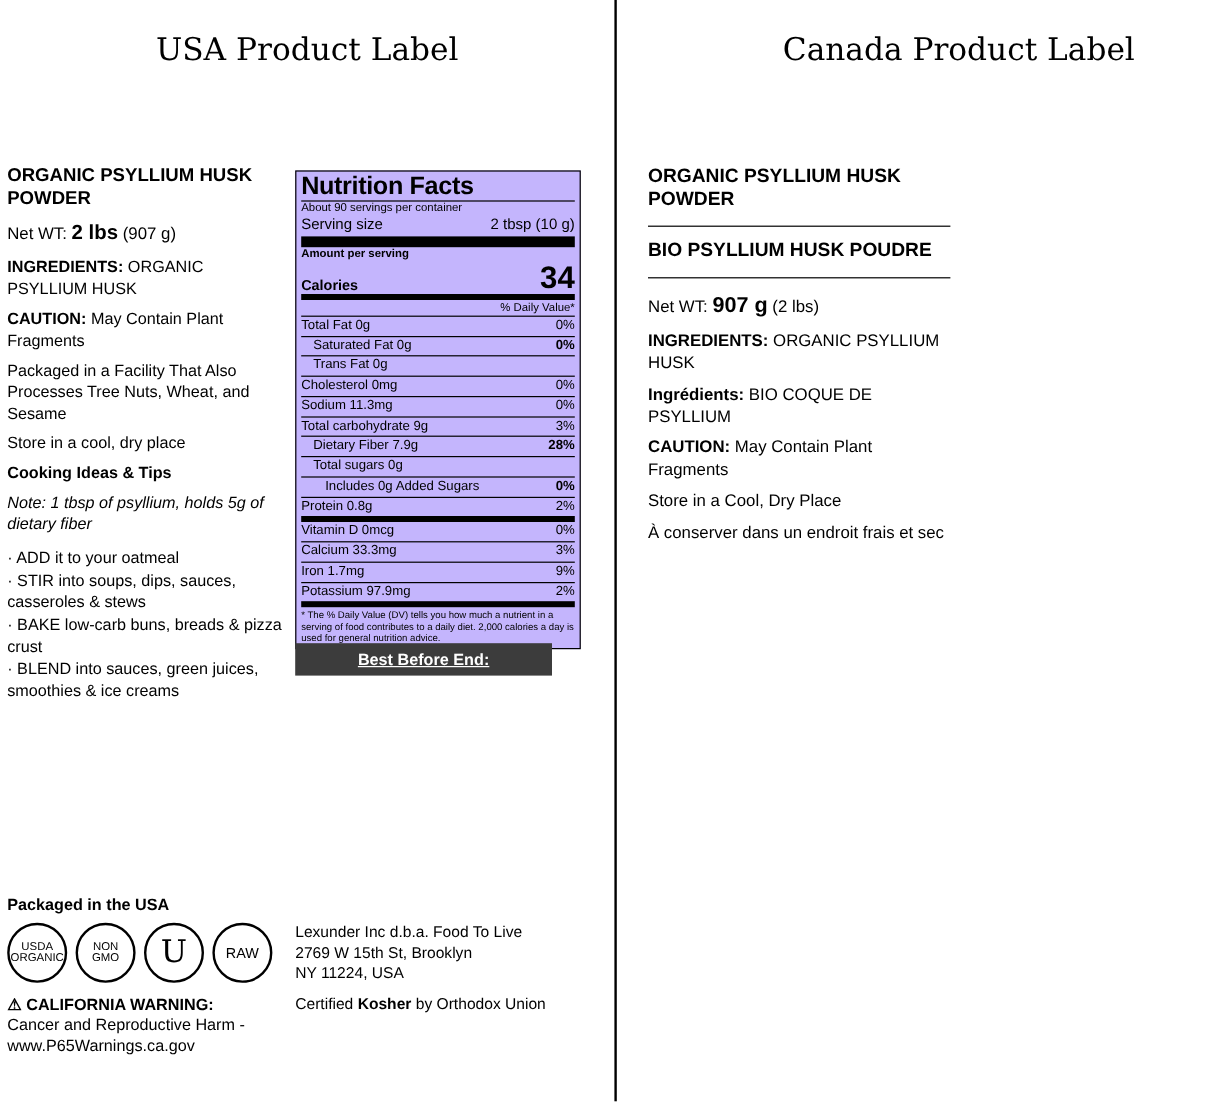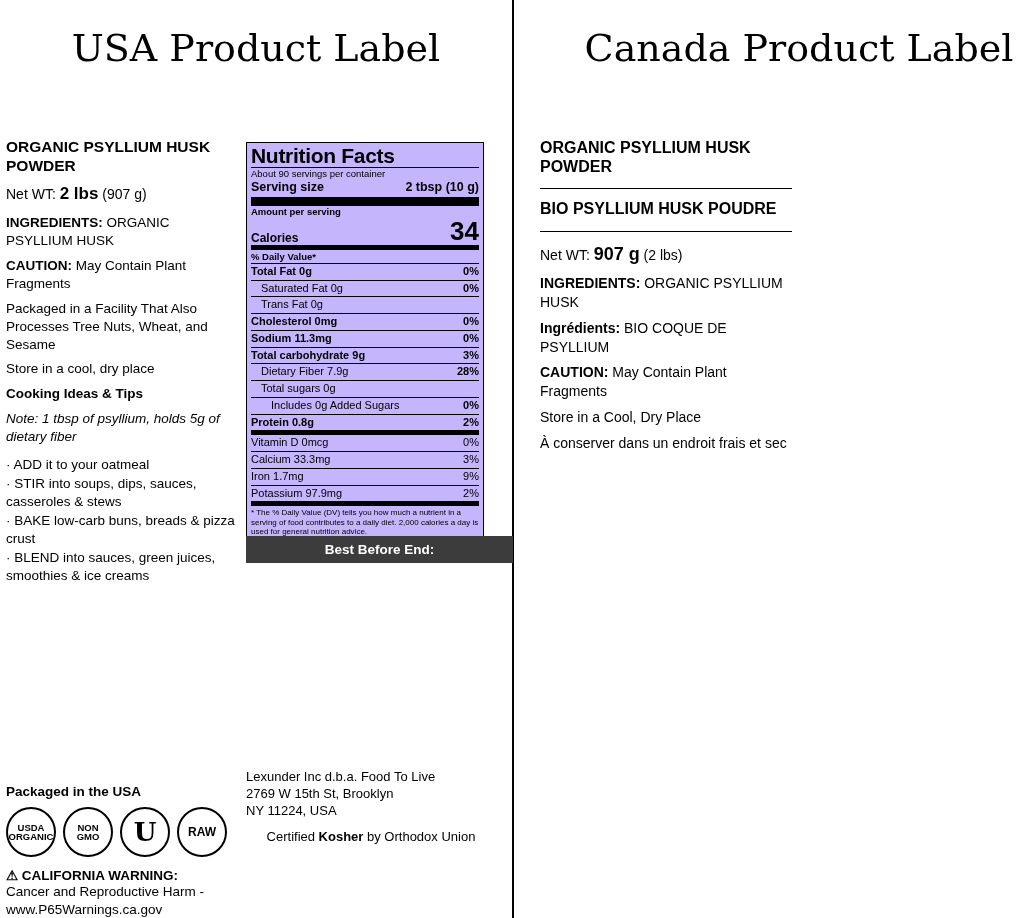--- a/index.html
+++ b/index.html
@@ -14,21 +14,21 @@
   .divider { position:absolute; left:512px; top:0; width:2px; height:918px; background:#000; }
 
   .panel { position:absolute; top:0; height:918px; }
   .panel.usa { left:0; width:512px; }
   .panel.can { left:514px; width:570px; }
 
   .panel-title {
     text-align:center;
     font-family:"DejaVu Serif", serif;
     font-weight:400;
-    font-size:38px;
+    font-size:26px;
     line-height:1.1;
     margin-top:28px;
   }
 
   
   .usa-left { position:absolute; left:6px; top:138px; width:232px; font-size:13.5px; line-height:1.33; }
   .can-left { position:absolute; left:26px; top:138px; width:252px; font-size:14px; line-height:1.35; }
 
   .prodname { font-weight:bold; font-size:15.5px; line-height:1.2; margin-bottom:8px; }
   .prodname.can { font-size:16px; }
@@ -47,58 +47,58 @@
     border:1.5px solid #000;
     background:#c4b5fd;
     padding:2px 4px 3px 4px;
     font-family:"Liberation Sans", sans-serif;
   }
   .nf.usa { left:246px; top:142px; width:238px; }
 
   .nf-title { font-weight:bold; font-size:21px; line-height:1.02; letter-spacing:-0.3px; }
   .nf-small { font-size:9.5px; line-height:1.15; }
   .nf-row { display:flex; justify-content:space-between; font-size:11px; line-height:1.25; }
-  .nf-row.b { font-weight:bold; }
+  .nf-row.b { font-weight:normal; }
   .ind1 { padding-left:10px; }
   .ind2 { padding-left:20px; }
   .rule1 { border-top:1px solid #000; margin:1px 0; }
   .rule4 { border-top:5px solid #000; margin:1px 0; }
   .rule8 { border-top:9px solid #000; margin:1px 0; }
   .cal-row { display:flex; justify-content:space-between; align-items:flex-end; }
   .cal-label { font-weight:bold; font-size:12px; line-height:1; }
   .cal-val { font-weight:bold; font-size:26px; line-height:1; }
-  .dv-head { font-weight:bold; font-size:9.5px; }
+  .dv-head { text-align:right; font-weight:normal; font-size:9.5px; }
   .foot { font-size:8px; line-height:1.18; margin-top:2px; }
 
   .bestbefore {
     position:absolute; background:#3c3c3c; color:#fff;
     font-weight:bold; font-size:13.5px; text-align:center;
     padding:6px 4px;
   }
-  .bestbefore.usa { left:246px; top:536px; width:267px; }
+  .bestbefore.usa { left:246px; top:536px; width:214px;text-decoration:underline; }
 
   
-  .usa-bottom { position:absolute; left:6px; top:784px; width:236px; font-size:13.5px; }
+  .usa-bottom { position:absolute; left:6px; top:746px; width:236px; font-size:13.5px; }
   .usa-bottom .hdr { font-weight:bold; margin-bottom:8px; }
   .seals { display:flex; gap:7px; margin-bottom:10px; }
   .seal {
     width:50px; height:50px; border-radius:50%;
     border:2.5px solid #000; display:flex; flex-direction:column;
     align-items:center; justify-content:center; text-align:center;
-    font-weight:bold; line-height:1.0;
+    font-weight:normal; line-height:1.0;
   }
   .seal .l1 { font-size:9.5px; }
   .seal .l2 { font-size:9.5px; }
   .seal.u .l1 { font-size:26px; font-family:"DejaVu Serif", serif; }
   .seal.raw .l1 { font-size:12px; }
   .warn { font-weight:bold; font-size:13.5px; }
   .warn-body { font-size:13.5px; line-height:1.3; }
 
   .usa-addr { position:absolute; left:246px; top:768px; width:250px; font-size:13px; line-height:1.32; }
-  .usa-addr .cert { margin-top:9px;text-align:center; }
+  .usa-addr .cert { margin-top:9px; }
   .usa-addr .cert b { font-weight:bold; }
 </style>
 </head>
 <body>
 
 <div class="page">
 
   <div class="divider"></div>
 
   <div class="panel usa">

